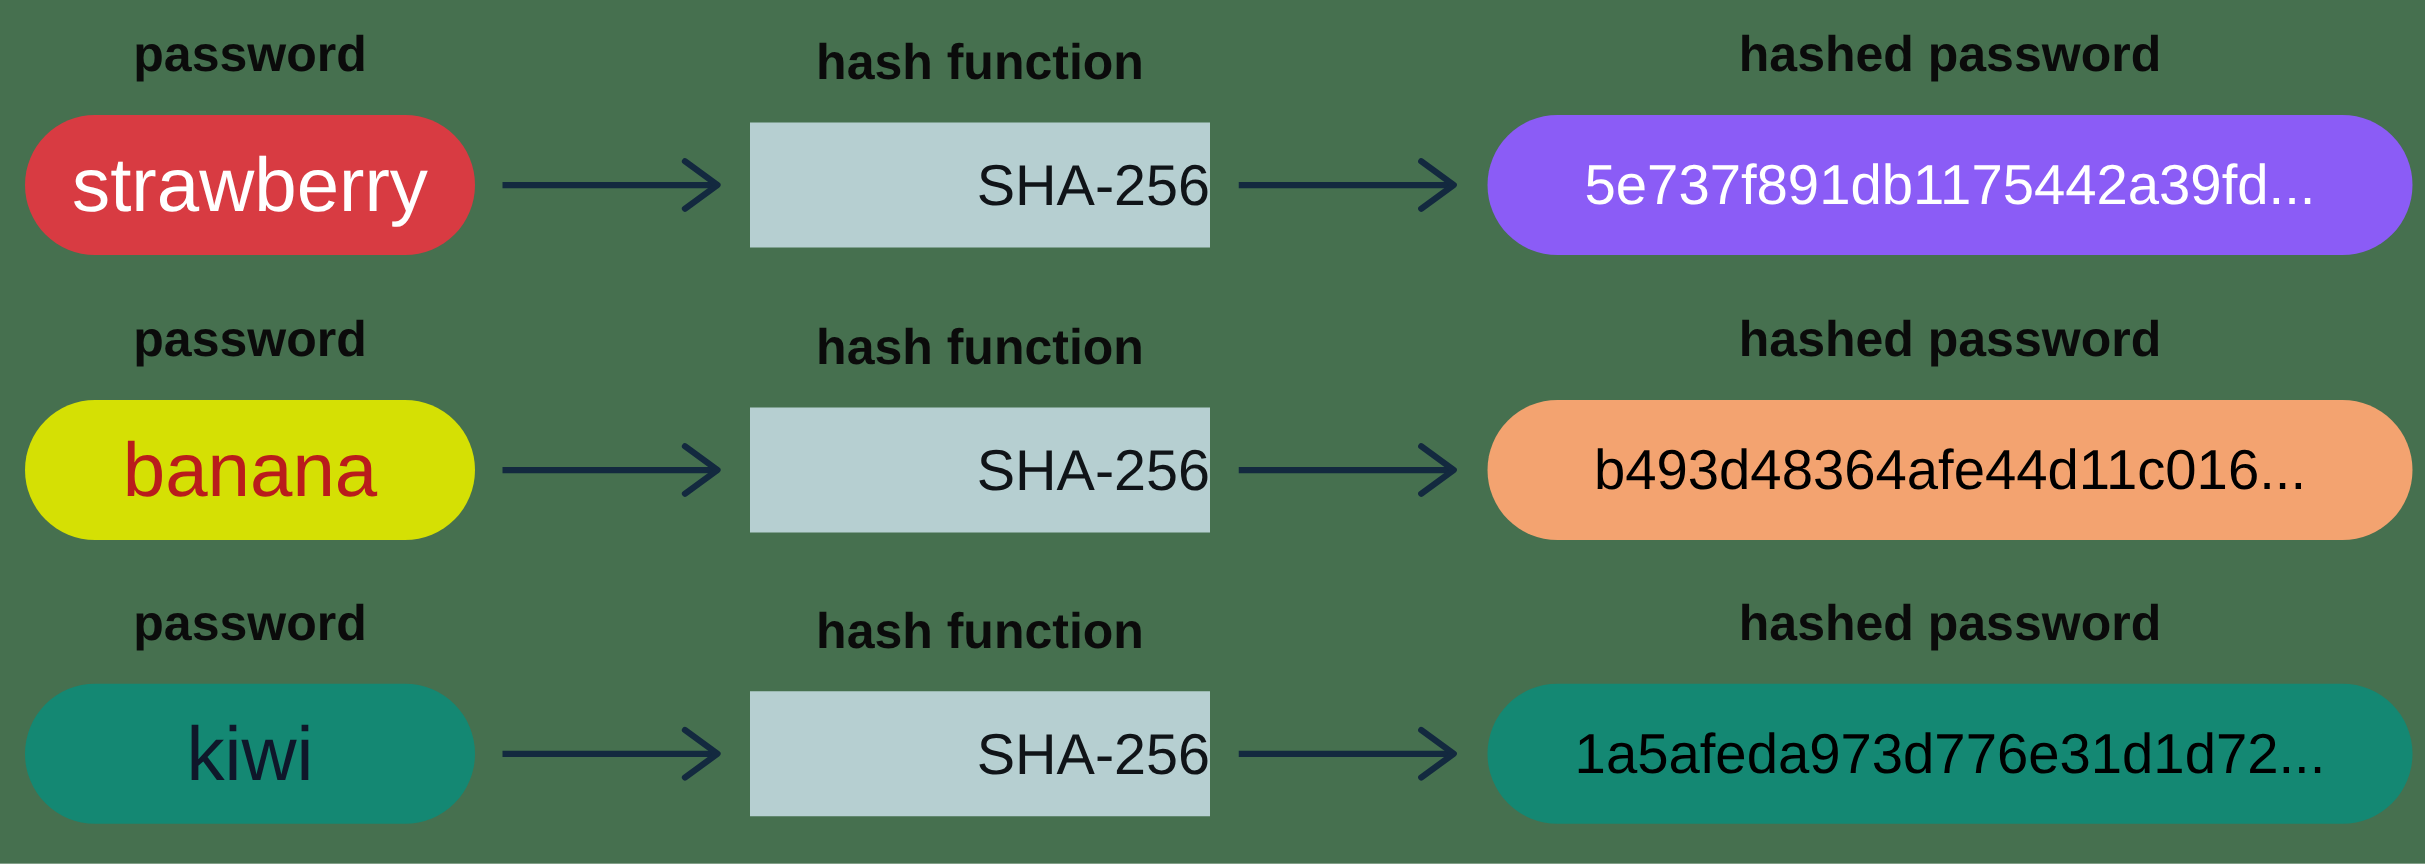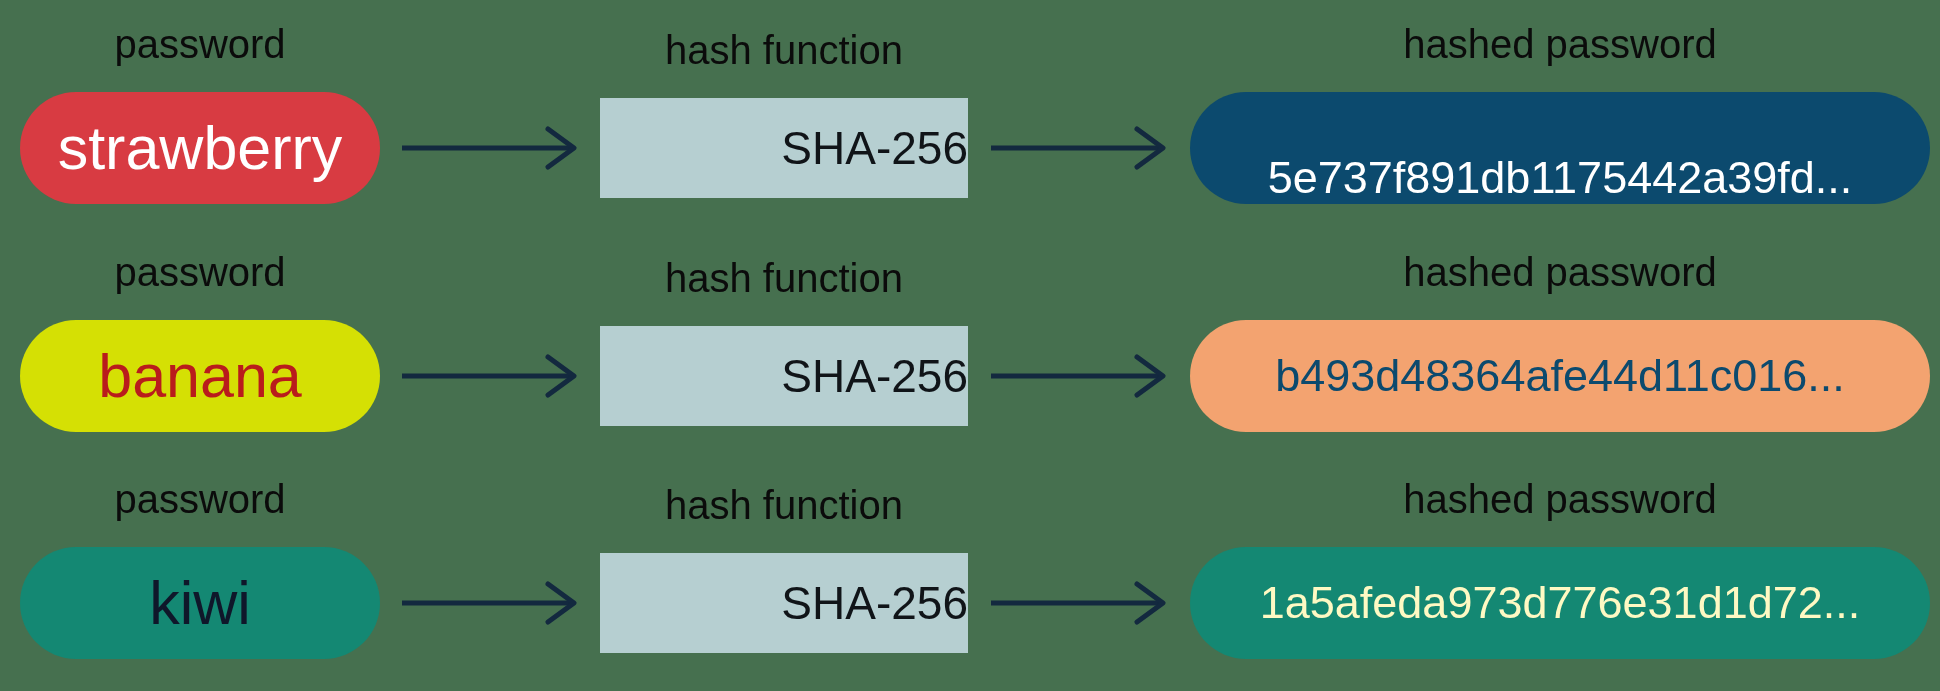--- a/index.html
+++ b/index.html
@@ -8,21 +8,21 @@
     width:1940px;height:691px;box-sizing:border-box;
     display:flex;flex-direction:column;justify-content:space-between;
     padding:22px 10px 32px 20px;
   }
   .row{display:flex;align-items:flex-end;}
   .col{display:flex;flex-direction:column;align-items:center;}
   .col-password{width:360px;}
   .col-hash{width:368px;}
   .col-hashed{width:740px;}
   .label{
-    font-size:40px;font-weight:400;line-height:44px;
+    font-size:40px;font-weight:700;line-height:44px;
     margin-bottom:26px;white-space:nowrap;color:#0b0b0b;
   }
   .pill{
     width:100%;height:112px;border-radius:56px;
     display:flex;align-items:center;justify-content:center;
     font-size:61px;font-weight:500;white-space:nowrap;
   }
   .hash-box{
     width:100%;height:100px;margin-bottom:6px;
     display:flex;align-items:center;justify-content:flex-end;
@@ -61,21 +61,21 @@
       </div>
     </div>
     <div class="arrow-zone second" style="color: rgb(19, 41, 63);">
       <svg width="180" height="44" viewBox="0 0 180 44" aria-hidden="true">
         <line x1="2" y1="22" x2="172" y2="22" stroke="currentColor" stroke-width="5"></line>
         <polyline points="148,3 174,22 148,41" fill="none" stroke="currentColor" stroke-width="5" stroke-linejoin="round" stroke-linecap="round"></polyline>
       </svg>
     </div>
     <div class="col col-hashed">
       <div class="label">hashed password</div>
-      <div class="pill hash-pill" style="background-color: #0c4a6e; color: rgb(255, 255, 255); align-items: flex-end;">
+      <div class="pill hash-pill" style="background-color: #8b5cf6; color: rgb(255, 255, 255);">
         <span>5e737f891db1175442a39fd...</span>
       </div>
     </div>
   </div>
 
   <div class="row">
     <div class="col col-password">
       <div class="label">password</div>
       <div class="pill" style="background-color: rgb(213, 224, 4); color: #b91c1c;">
         <span>banana</span>
@@ -94,21 +94,21 @@
       </div>
     </div>
     <div class="arrow-zone second" style="color: rgb(19, 41, 63);">
       <svg width="180" height="44" viewBox="0 0 180 44" aria-hidden="true">
         <line x1="2" y1="22" x2="172" y2="22" stroke="currentColor" stroke-width="5"></line>
         <polyline points="148,3 174,22 148,41" fill="none" stroke="currentColor" stroke-width="5" stroke-linejoin="round" stroke-linecap="round"></polyline>
       </svg>
     </div>
     <div class="col col-hashed">
       <div class="label">hashed password</div>
-      <div class="pill hash-pill" style="background-color: rgb(243, 163, 112); color: #0c4a6e;">
+      <div class="pill hash-pill" style="background-color: rgb(243, 163, 112); color: #000000;">
         <span>b493d48364afe44d11c016...</span>
       </div>
     </div>
   </div>
 
   <div class="row">
     <div class="col col-password">
       <div class="label">password</div>
       <div class="pill" style="background-color: rgb(20, 136, 115); color: #0f172a;">
         <span>kiwi</span>
@@ -127,19 +127,19 @@
       </div>
     </div>
     <div class="arrow-zone second" style="color: rgb(19, 41, 63);">
       <svg width="180" height="44" viewBox="0 0 180 44" aria-hidden="true">
         <line x1="2" y1="22" x2="172" y2="22" stroke="currentColor" stroke-width="5"></line>
         <polyline points="148,3 174,22 148,41" fill="none" stroke="currentColor" stroke-width="5" stroke-linejoin="round" stroke-linecap="round"></polyline>
       </svg>
     </div>
     <div class="col col-hashed">
       <div class="label">hashed password</div>
-      <div class="pill hash-pill" style="background-color: rgb(20, 136, 115); color: #fef9c3;">
+      <div class="pill hash-pill" style="background-color: rgb(20, 136, 115); color: #000000;">
         <span>1a5afeda973d776e31d1d72...</span>
       </div>
     </div>
   </div>
 
 </div>
 
 </body></html>

